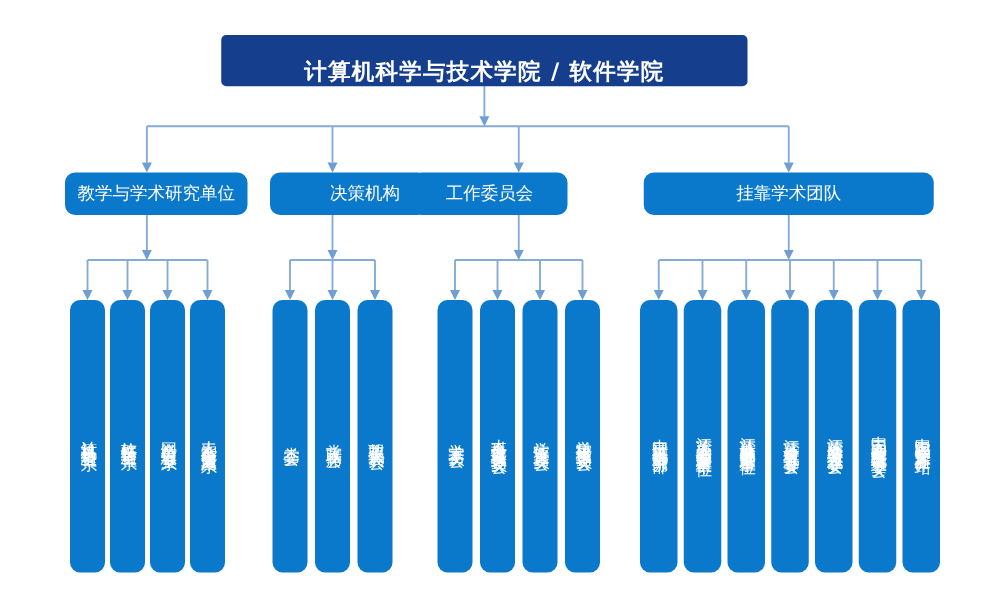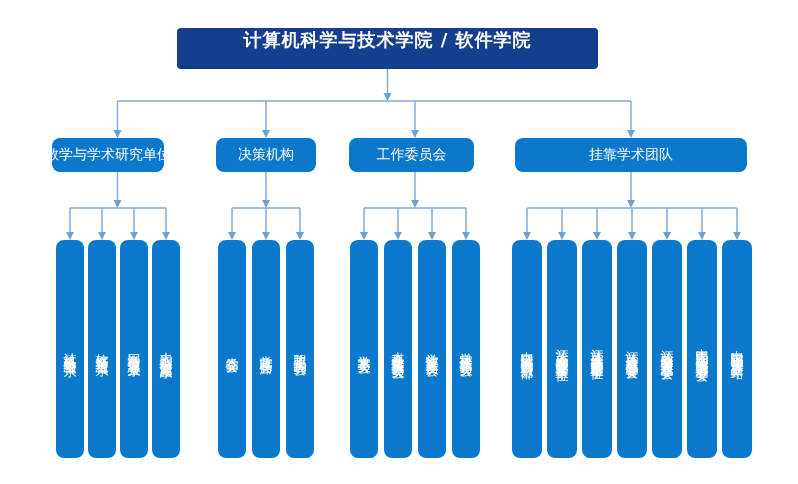--- a/index.html
+++ b/index.html
@@ -21,21 +21,21 @@
     width: 798px; height: 484px;
     pointer-events: none;
   }
   .root-box {
     position: absolute;
     left: 177px; top: 28px;
     width: 421px; height: 41px;
     background: var(--root-color, #153e8c);
     border-radius: 4px;
     display: flex;
-    align-items: flex-start;
+    align-items: flex-end;
     justify-content: center;
   }
   .root-box span {
     color: #ffffff;
     font-size: 18px;
     font-weight: bold;
     letter-spacing: 1px;
     white-space: nowrap;
   }
   .l2-box {
@@ -84,27 +84,27 @@
 <div class="canvas">
   <svg id="connectors" xmlns="http://www.w3.org/2000/svg" viewBox="0 0 798 484">
       <path d="M387.5 69L387.5 93M117.5 101L631 101M117.5 101L117.5 130M266 101L266 130M415 101L415 130M631 101L631 130M117.5 172L117.5 200M70 208L166 208M70 208L70 232M102 208L102 232M134 208L134 232M166 208L166 232M266 172L266 200M232 208L300 208M232 208L232 232M266 208L266 232M300 208L300 232M415 172L415 200M364 208L466 208M364 208L364 232M398 208L398 232M432 208L432 232M466 208L466 232M631 172L631 200M527 208L737 208M527 208L527 232M562 208L562 232M597 208L597 232M632 208L632 232M667 208L667 232M702 208L702 232M737 208L737 232" fill="none" stroke="#85abd6" stroke-width="1.5"></path>
       <path d="M383.5 93L391.5 93L387.5 101ZM113.5 130L121.5 130L117.5 138ZM262 130L270 130L266 138ZM411 130L419 130L415 138ZM627 130L635 130L631 138ZM113.5 200L121.5 200L117.5 208ZM66 232L74 232L70 240ZM98 232L106 232L102 240ZM130 232L138 232L134 240ZM162 232L170 232L166 240ZM262 200L270 200L266 208ZM228 232L236 232L232 240ZM262 232L270 232L266 240ZM296 232L304 232L300 240ZM411 200L419 200L415 208ZM360 232L368 232L364 240ZM394 232L402 232L398 240ZM428 232L436 232L432 240ZM462 232L470 232L466 240ZM627 200L635 200L631 208ZM523 232L531 232L527 240ZM558 232L566 232L562 240ZM593 232L601 232L597 240ZM628 232L636 232L632 240ZM663 232L671 232L667 240ZM698 232L706 232L702 240ZM733 232L741 232L737 240Z" fill="#6f9fd2" stroke="none"></path>
     </svg>
 
   <div class="root-box">
     <span>计算机科学与技术学院 / 软件学院</span>
   </div>
 
-  <div class="l2-box" id="l2-0" style="left: 52px; width: 112px;">
+  <div class="l2-box" id="l2-0" style="left: 52px; width: 146px;">
     <span>教学与学术研究单位</span>
   </div>
-  <div class="l2-box" id="l2-1" style="left: 216px; width: 100px;">
+  <div class="l2-box" id="l2-1" style="left: 216px; width: 100px; padding-left: 26px;">
     <span>决策机构</span>
   </div>
-  <div class="l2-box" id="l2-2" style="left: 349px; width: 125px;">
+  <div class="l2-box" id="l2-2" style="left: 329px; width: 125px;">
     <span>工作委员会</span>
   </div>
   <div class="l2-box" id="l2-3" style="left: 515px; width: 232px; text-align: right;">
     <span>挂靠学术团队</span>
   </div>
 
   <div class="group" id="group-0" style="left: 56px; width: 124px;">
       <div class="column" style="width: 28px;">
         <span>计算机科学与工程系</span>
       </div>

